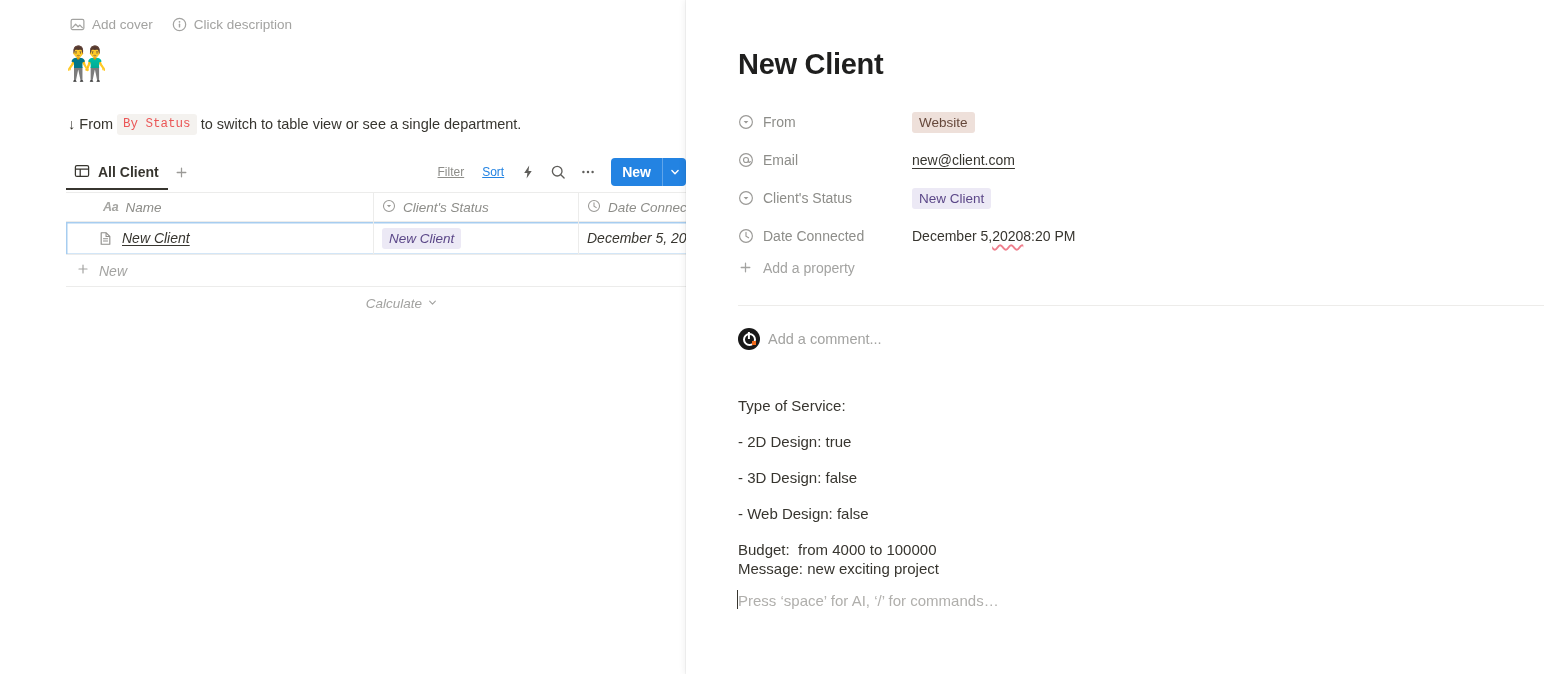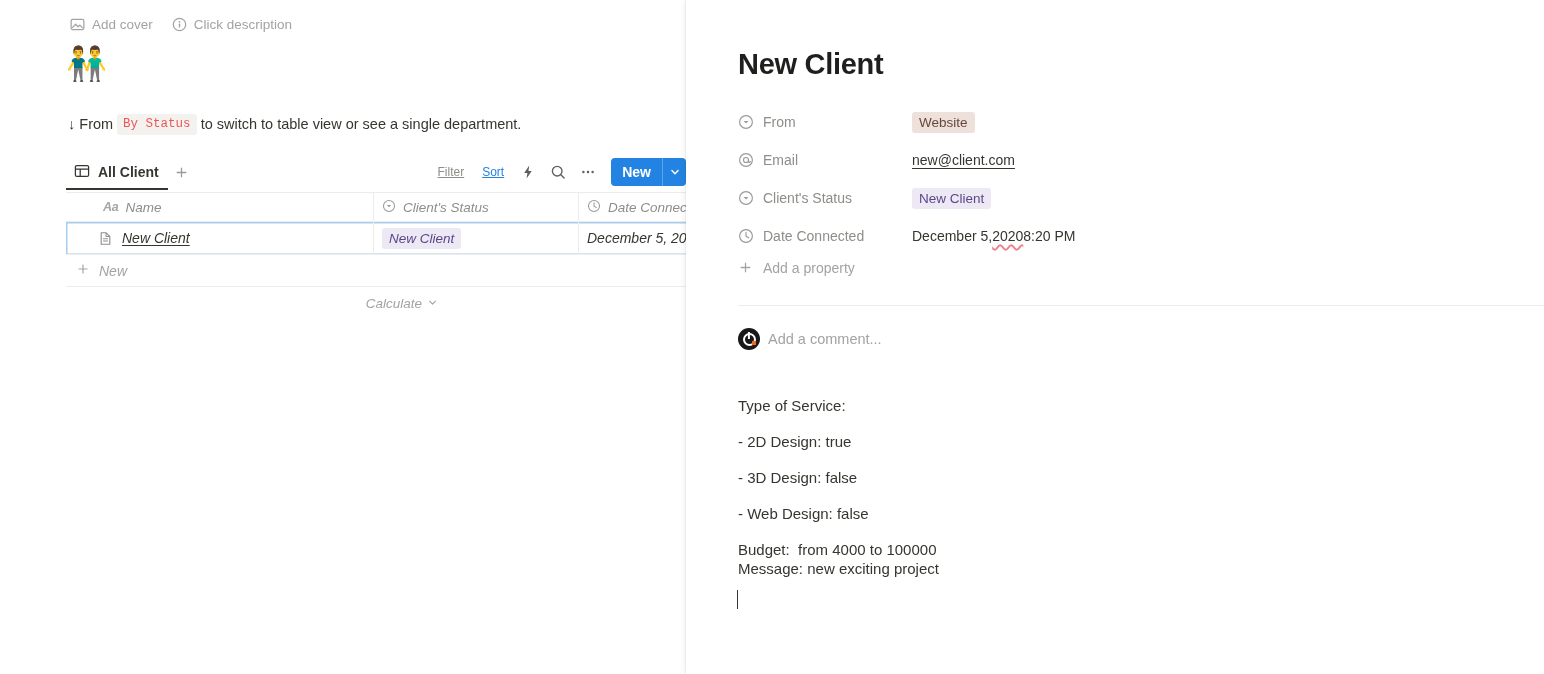--- a/index.html
+++ b/index.html
@@ -341,15 +341,16 @@
       <span class="comment-ph">Add a comment...</span>
     </div>
 
     <div class="body-text">Type of Service:
 - 2D Design: true
 - 3D Design: false
 - Web Design: false
 Budget:  from 4000 to 100000</div>
     <div class="body-msg">Message: new exciting project</div>
     <div class="caret"></div>
+    <div class="body-ph">Press ‘space’ for AI, ‘/’ for commands…</div>
   </div>
 
 </div>
 
 </body></html>

